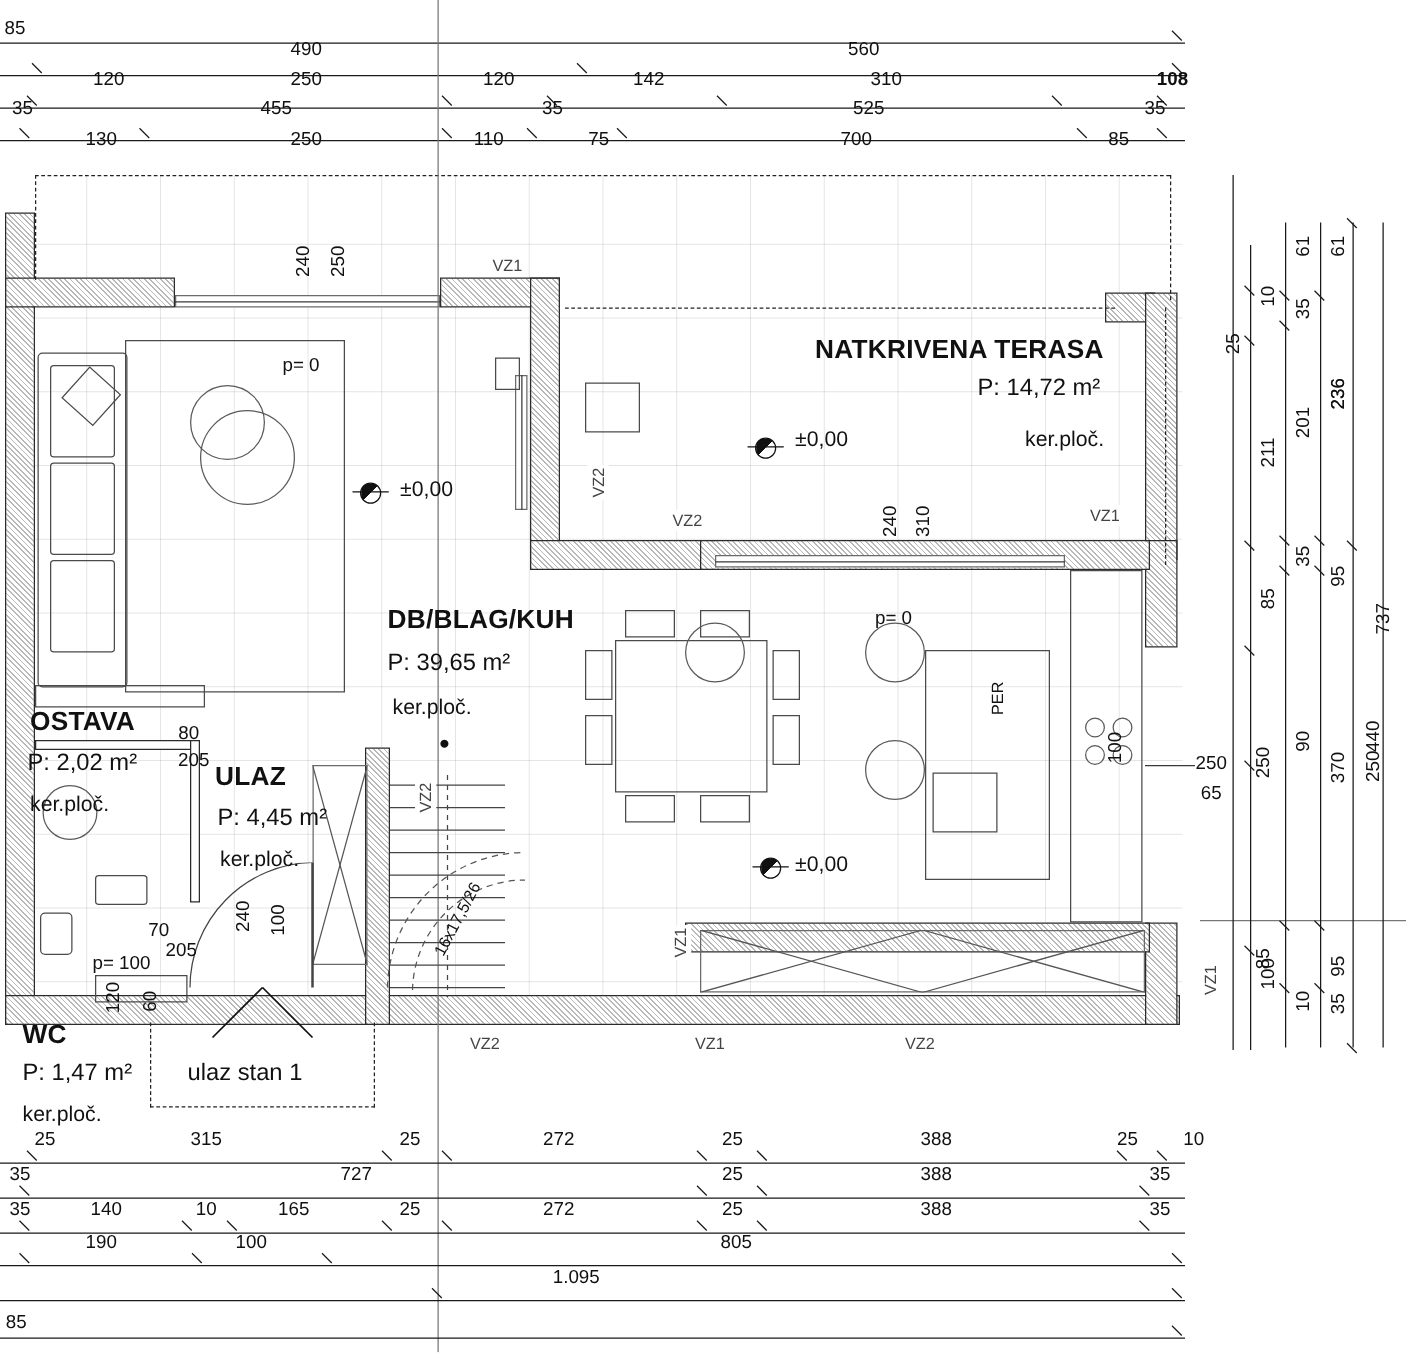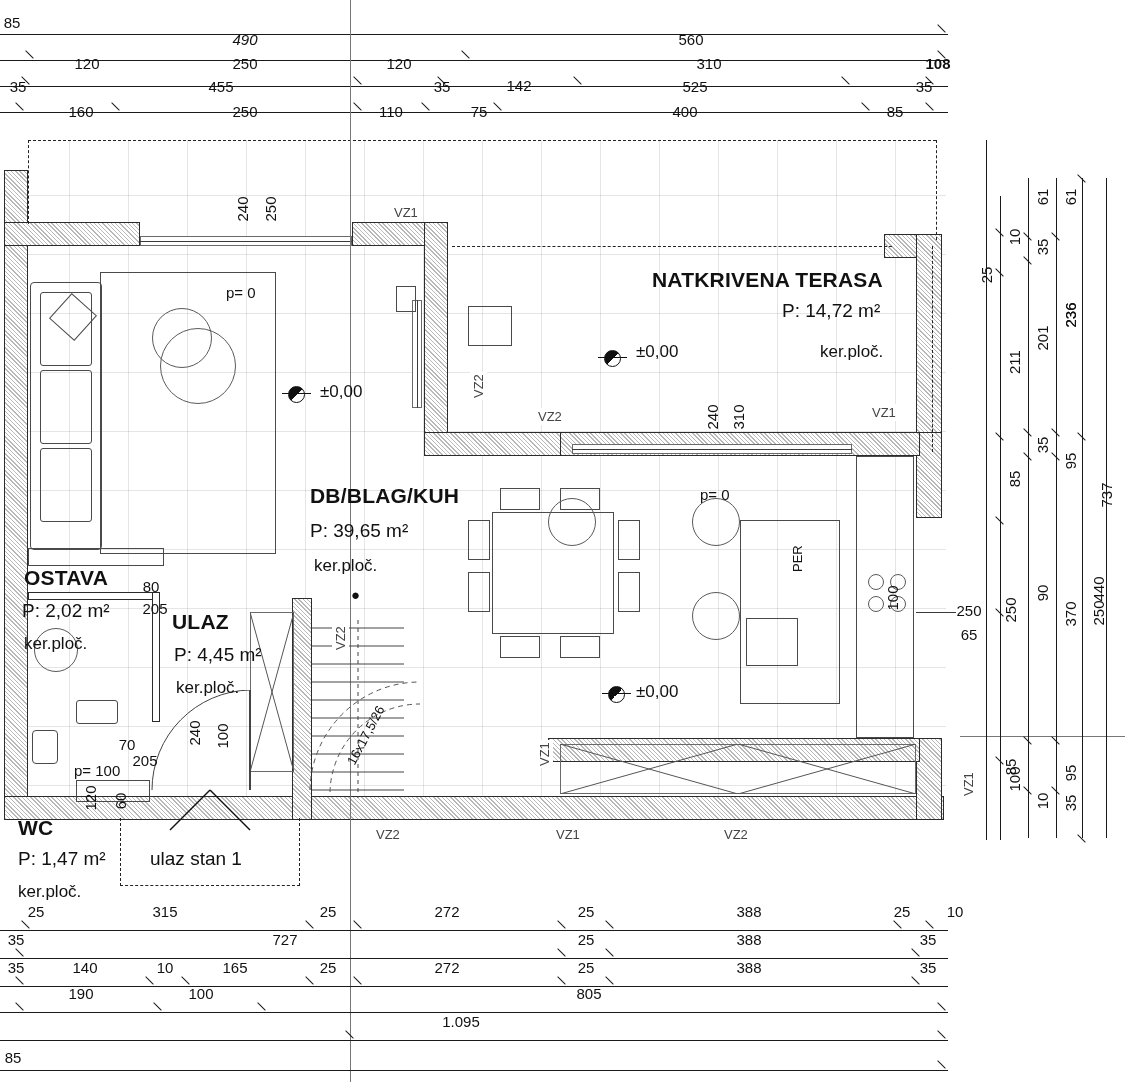--- a/index.html
+++ b/index.html
@@ -218,31 +218,31 @@
 </style>
 </head>
 <body>
 
 <div id="plan">
 
   <div class="dimtext" style="left:0px; top:14px; width:24px;">85</div>
   <div class="dimline" style="left:0px; top:34px; width:948px;"></div>
   <div class="tick" style="left:936px; top:28px;"></div>
 
-  <div class="dimtext" style="left:222px; top:31px; width:46px;font-style:italic;">490</div>
+  <div class="dimtext" style="left:222px; top:31px; width:46px;">490</div>
   <div class="dimtext" style="left:668px; top:31px; width:46px;">560</div>
   <div class="dimline" style="left:0px; top:60px; width:948px;"></div>
   <div class="tick" style="left:24px; top:54px;"></div>
   <div class="tick" style="left:460px; top:54px;"></div>
   <div class="tick" style="left:936px; top:54px;"></div>
 
   <div class="dimtext" style="left:64px; top:55px; width:46px;">120</div>
   <div class="dimtext" style="left:222px; top:55px; width:46px;">250</div>
   <div class="dimtext" style="left:376px; top:55px; width:46px;">120</div>
-  <div class="dimtext" style="left:496px; top:55px; width:46px;margin-top:22px;">142</div>
+  <div class="dimtext" style="left:496px; top:55px; width:46px;">142</div>
   <div class="dimtext" style="left:686px; top:55px; width:46px;">310</div>
   <div class="dimtext" style="left:915px; top:55px; width:46px;font-weight:bold;">108</div>
   <div class="dimline" style="left:0px; top:86px; width:948px;"></div>
   <div class="tick" style="left:20px; top:80px;"></div>
   <div class="tick" style="left:352px; top:80px;"></div>
   <div class="tick" style="left:436px; top:80px;"></div>
   <div class="tick" style="left:572px; top:80px;"></div>
   <div class="tick" style="left:840px; top:80px;"></div>
   <div class="tick" style="left:924px; top:80px;"></div>
 
@@ -253,25 +253,25 @@
   <div class="dimtext" style="left:908px; top:78px; width:32px;">35</div>
   <div class="dimline" style="left:0px; top:112px; width:948px;"></div>
   <div class="tick" style="left:14px; top:106px;"></div>
   <div class="tick" style="left:110px; top:106px;"></div>
   <div class="tick" style="left:352px; top:106px;"></div>
   <div class="tick" style="left:420px; top:106px;"></div>
   <div class="tick" style="left:492px; top:106px;"></div>
   <div class="tick" style="left:860px; top:106px;"></div>
   <div class="tick" style="left:924px; top:106px;"></div>
 
-  <div class="dimtext" style="left:58px; top:103px; width:46px;">160</div>
+  <div class="dimtext" style="left:58px; top:103px; width:46px;">130</div>
   <div class="dimtext" style="left:222px; top:103px; width:46px;">250</div>
   <div class="dimtext" style="left:368px; top:103px; width:46px;">110</div>
   <div class="dimtext" style="left:456px; top:103px; width:46px;">75</div>
-  <div class="dimtext" style="left:662px; top:103px; width:46px;">400</div>
+  <div class="dimtext" style="left:662px; top:103px; width:46px;">700</div>
   <div class="dimtext" style="left:872px; top:103px; width:46px;">85</div>
 
   <div class="tilegrid" style="left:16px; top:140px; width:930px; height:680px;"></div>
 
   <div class="wall" style="left:4px; top:170px; width:24px; height:650px;"></div>
 
   <div class="wall" style="left:4px; top:796px; width:940px; height:24px;"></div>
 
   <div class="wall" style="left:4px; top:222px; width:136px; height:24px;"></div>
 

